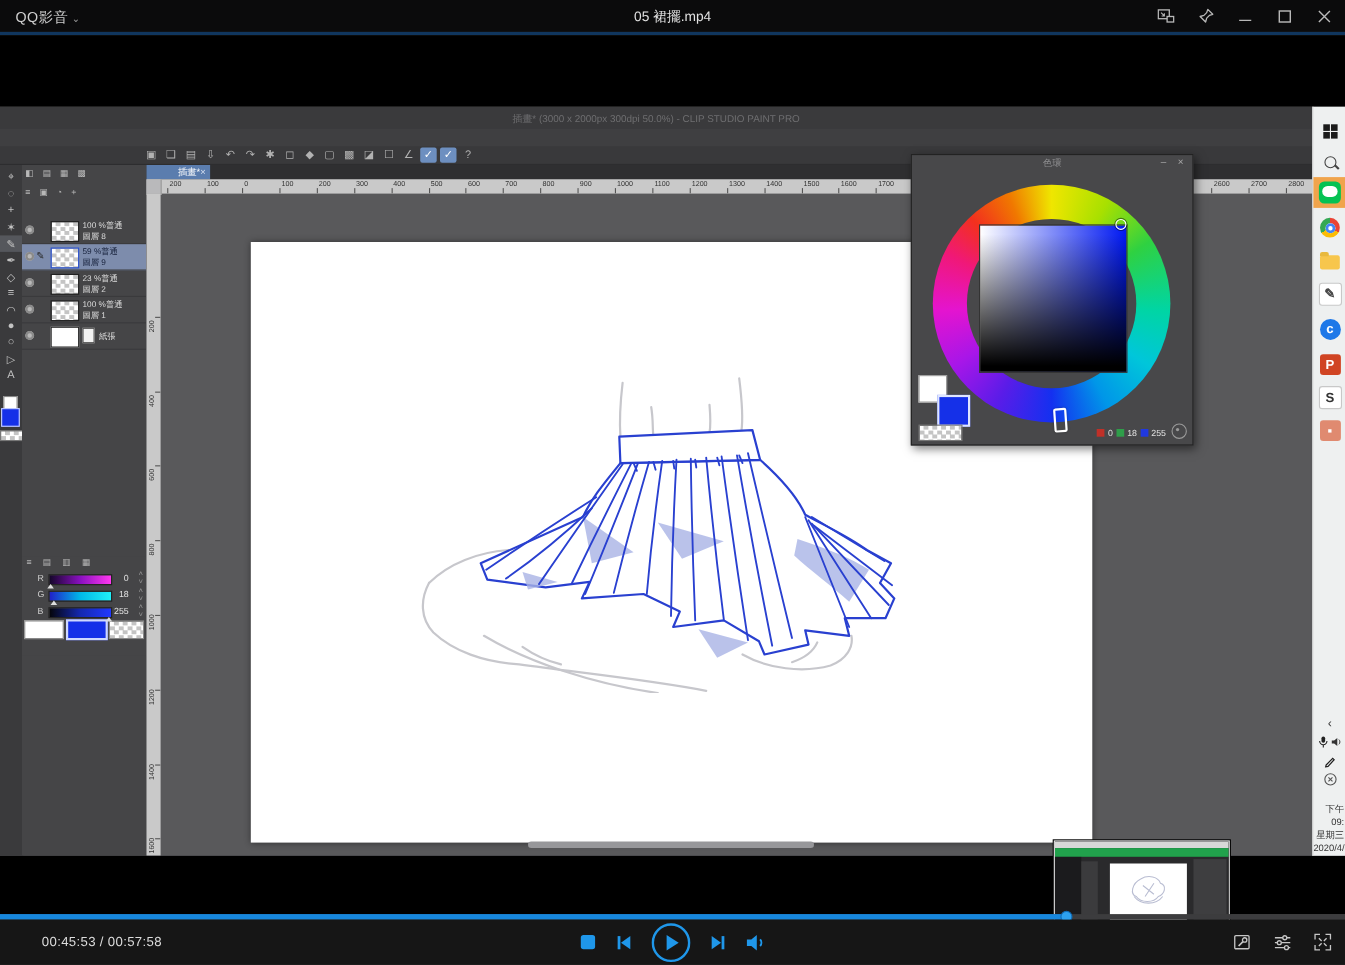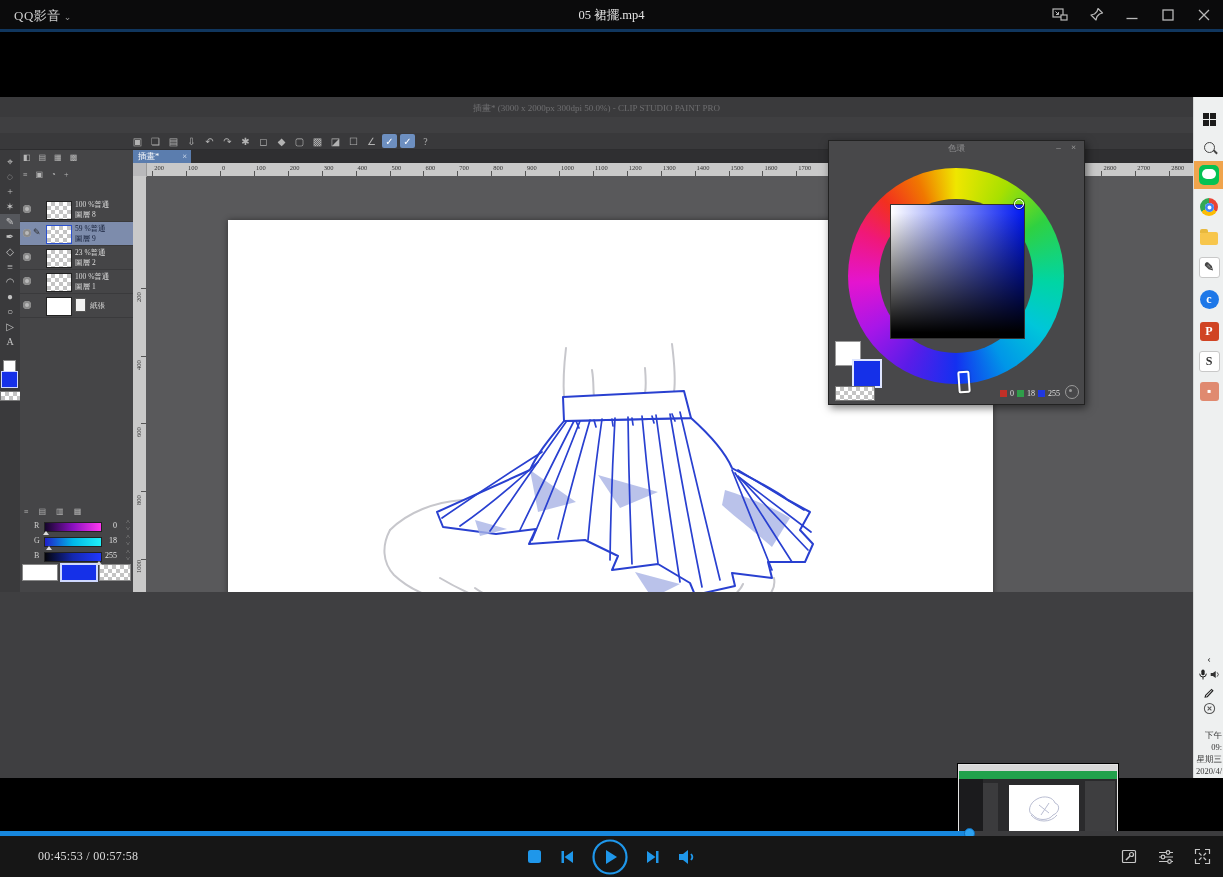--- a/index.html
+++ b/index.html
@@ -1,30 +1,30 @@
 <!DOCTYPE html>
 <html><head>
 <meta charset="utf-8">
 <style>
   html,body{margin:0;padding:0;background:#000;}
   #screen{position:relative;width:1223px;height:877px;background:#404040;overflow:hidden;
-    font-family:Liberation Serif, serif;-webkit-font-smoothing:antialiased;}
+    font-family:Liberation Sans, sans-serif;-webkit-font-smoothing:antialiased;}
   .abs{position:absolute;}
   
   #titlebar{left:0;top:0;width:1223px;height:29px;background:#0b0b0c;color:#c9c9c9;}
   #app-name{left:14px;top:7px;font-size:13px;color:#cfcfcf;letter-spacing:.5px;cursor:pointer;}
   #app-name .chev{font-size:9px;color:#9a9a9a;margin-left:3px;}
   #video-title{left:0;right:0;top:7px;text-align:center;font-size:12.5px;color:#e2e2e2;}
   .tb-btns{right:8px;top:0;height:29px;display:flex;align-items:center;gap:14px;}
   .tb-btn{width:22px;height:22px;display:flex;align-items:center;justify-content:center;cursor:pointer;}
   #accent-line{left:0;top:29px;width:1223px;height:3px;background:#10365e;}
   #video{left:0;top:32px;width:1223px;height:799px;background:#000;}
   
   #desktop{left:0;top:65px;width:1223px;height:681px;background:#3f3f41;}
-  #csp{left:0;top:0;width:1193px;height:495px;background:#3f3f41;overflow:hidden;}
+  #csp{left:0;top:0;width:1193px;height:681px;background:#3f3f41;overflow:hidden;}
   #csp-titlestrip{left:0;top:0;width:100%;height:20px;background:#3a3a3c;}
   #csp-wintitle{left:0;right:0;top:5px;text-align:center;font-size:9px;color:#6e6e70;}
   #csp-menubar{left:0;top:20px;width:100%;height:16px;background:#3a3a3c;display:flex;align-items:center;padding-left:2px;box-sizing:border-box;}
   .menu-item{font-size:10.5px;color:#d2d2d2;padding:0 9px;cursor:pointer;white-space:nowrap;}
   #csp-cmdbar{left:0;top:36px;width:100%;height:17px;background:#39393b;display:flex;align-items:center;gap:3px;padding-left:130px;box-sizing:border-box;border-bottom:1px solid #2d2d2f;}
   .cmd-icon{width:15px;height:14px;font-size:10px;color:#b2b2b2;display:flex;align-items:center;justify-content:center;border-radius:2px;cursor:pointer;}
   .cmd-icon.active{background:#6d8fc0;color:#fff;}
   
   #tool-col{left:0;top:53px;width:20px;height:628px;background:#3a3a3c;border-right:1px solid #2d2d2f;}
   .tool-icon{position:absolute;left:0;width:20px;height:15px;font-size:10px;color:#c3c3c3;display:flex;align-items:center;justify-content:center;cursor:pointer;}
@@ -54,21 +54,21 @@
   .sl-row{position:absolute;left:0;width:113px;height:16px;}
   .sl-label{position:absolute;left:14px;top:3px;font-size:8px;color:#ccc;}
   .sl-track{position:absolute;left:24px;top:4px;width:56px;height:8px;border:1px solid #222;}
   .sl-mark{position:absolute;top:13px;width:0;height:0;border-left:3px solid transparent;border-right:3px solid transparent;border-bottom:4px solid #ddd;}
   .sl-val{position:absolute;right:16px;top:3px;font-size:8px;color:#e2e2e2;}
   .sl-step{position:absolute;right:3px;top:1px;font-size:7px;color:#999;line-height:7px;text-align:center;cursor:pointer;}
   #sw-row{position:absolute;left:0;top:56px;width:113px;height:20px;}
   .swatch{position:absolute;top:2px;width:34px;height:15px;border:1px solid #888;cursor:pointer;}
   
   #canvas-wrap{left:133px;top:53px;width:1060px;height:628px;background:#59595b;overflow:hidden;}
-  #tab-row{left:0;top:0;width:100%;height:13px;background:#2f2f31;}
+  #tab-row{left:0;top:0;width:100%;height:13px;background:#2f2f31;text-align:right;}
   #canvas-tab{left:0;top:0;width:58px;height:13px;background:#5b7dae;color:#fff;font-size:8.5px;line-height:13px;padding-left:5px;box-sizing:border-box;cursor:pointer;}
   #canvas-tab .x{float:right;margin-right:4px;color:#d9e2f2;}
   #h-ruler{left:0;top:13px;width:1060px;height:13px;background:#c9c9c9;overflow:hidden;}
   .htick{position:absolute;bottom:0;height:5px;border-left:1px solid #555;}
   .hlab{position:absolute;top:1px;font-size:6.5px;color:#333;}
   #v-ruler{left:0;top:26px;width:13px;height:602px;background:#c9c9c9;overflow:hidden;}
   .vtick{position:absolute;right:0;width:5px;border-top:1px solid #555;}
   .vlab{position:absolute;left:2px;font-size:6.5px;color:#333;transform:rotate(-90deg);transform-origin:left top;white-space:nowrap;}
   #ruler-corner{left:0;top:13px;width:13px;height:13px;background:#b9b9bb;border-right:1px solid #999;border-bottom:1px solid #999;}
   #white-canvas{left:95px;top:70px;width:765px;height:546px;background:#fff;box-shadow:0 0 6px rgba(0,0,0,.45);}

